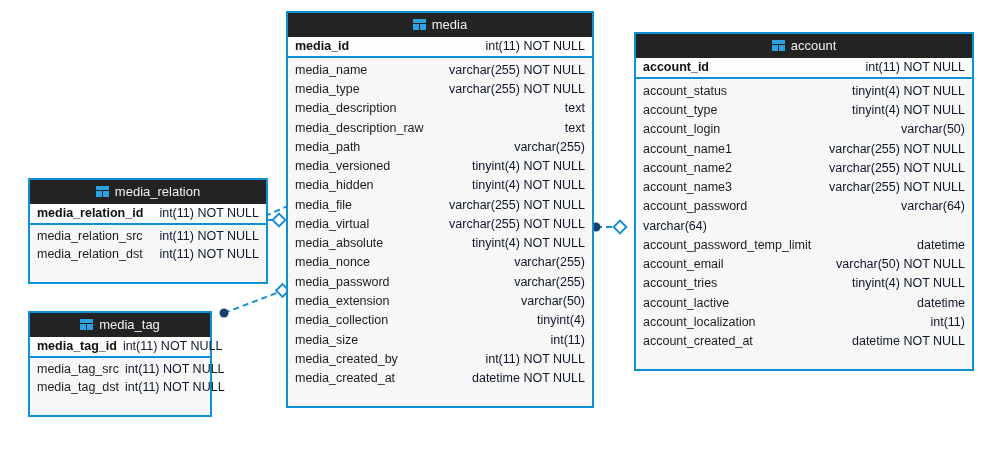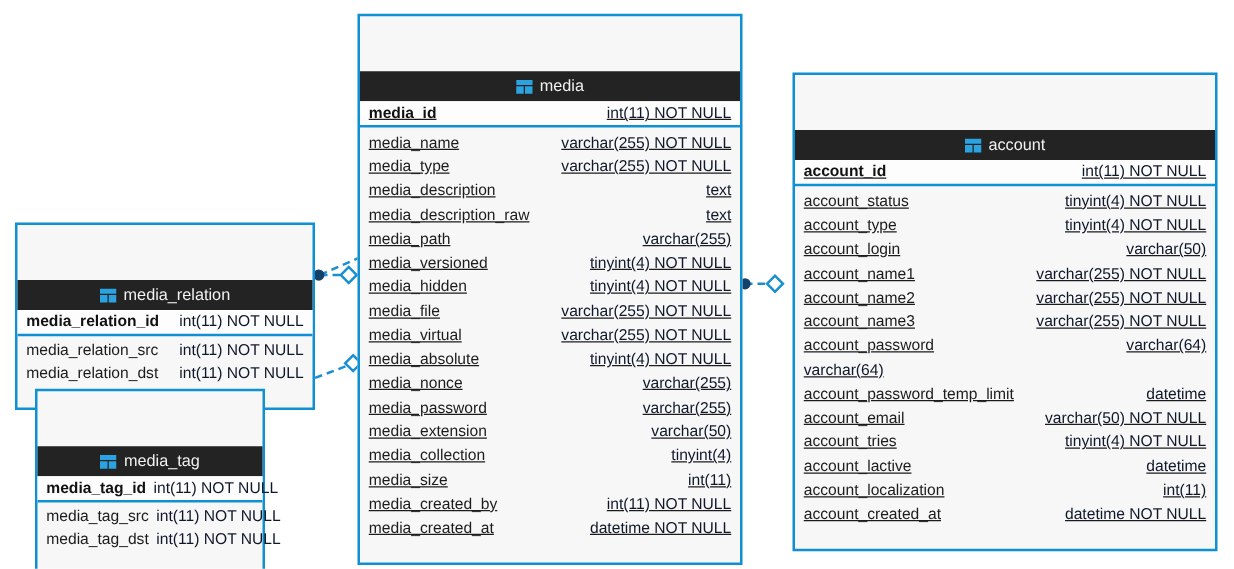--- a/index.html
+++ b/index.html
@@ -44,25 +44,24 @@
     line-height: 1;
   }
 
   .entity-header {
     background: #232323;
     color: #f2f2f2;
     text-align: center;
     font-size: 13px;
     padding: 5px 6px 6px 6px;
     display: flex;
-    align-items: flex-end;
+    align-items: center;
     justify-content: center;
     gap: 6px;
     white-space: nowrap;
-    margin-top: 44px;
   }
 
   .tbl-icon {
     display: inline-block;
     width: 13px;
     height: 11px;
     position: relative;
     flex: 0 0 auto;
   }
   .tbl-icon .ic-top {
@@ -113,26 +112,26 @@
     padding-top: 2px;
     padding-bottom: 18px;
   }
 
   
   .tight .row { padding-top: 3px; padding-bottom: 3px; }
   .tight .row .col-name { padding-right: 6px; }
 
   
   #entity-media          { left: 286px;  top: 11px;  width: 308px; }
-  #entity-account        { left: 634px;  top: 58px;  width: 340px; }
-  #entity-media_relation { left: 12px;   top: 178px; width: 240px; }
+  #entity-account        { left: 634px;  top: 32px;  width: 340px; }
+  #entity-media_relation { left: 28px;   top: 178px; width: 240px; }
   #entity-media_tag      { left: 28px;   top: 311px; width: 184px; }
 
   #entity-media .row,
-  #entity-account .row { padding-top: 3.4px; padding-bottom: 3.4px; text-decoration: underline; }
+  #entity-account .row { padding-top: 3.4px; padding-bottom: 3.4px; }
 </style>
 </head>
 <body>
 
 <div id="canvas">
 
   <svg id="edges" viewBox="0 0 987 455" width="987" height="455">
 
     <g>
       <path d="M 256 220 L 290 205" stroke="#1a8fd0" stroke-width="2" stroke-dasharray="6,4" fill="none"></path>

